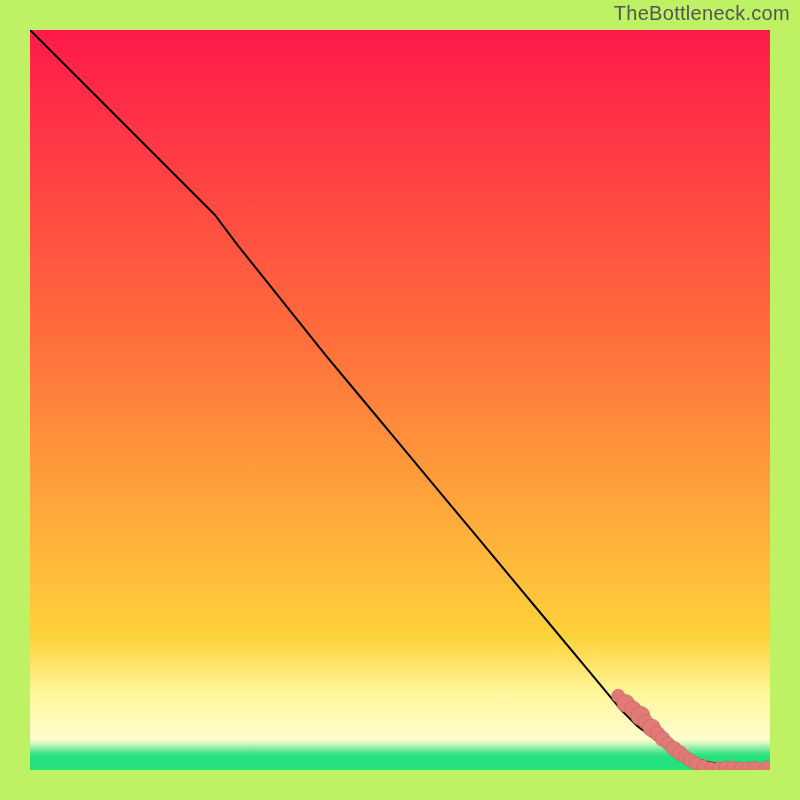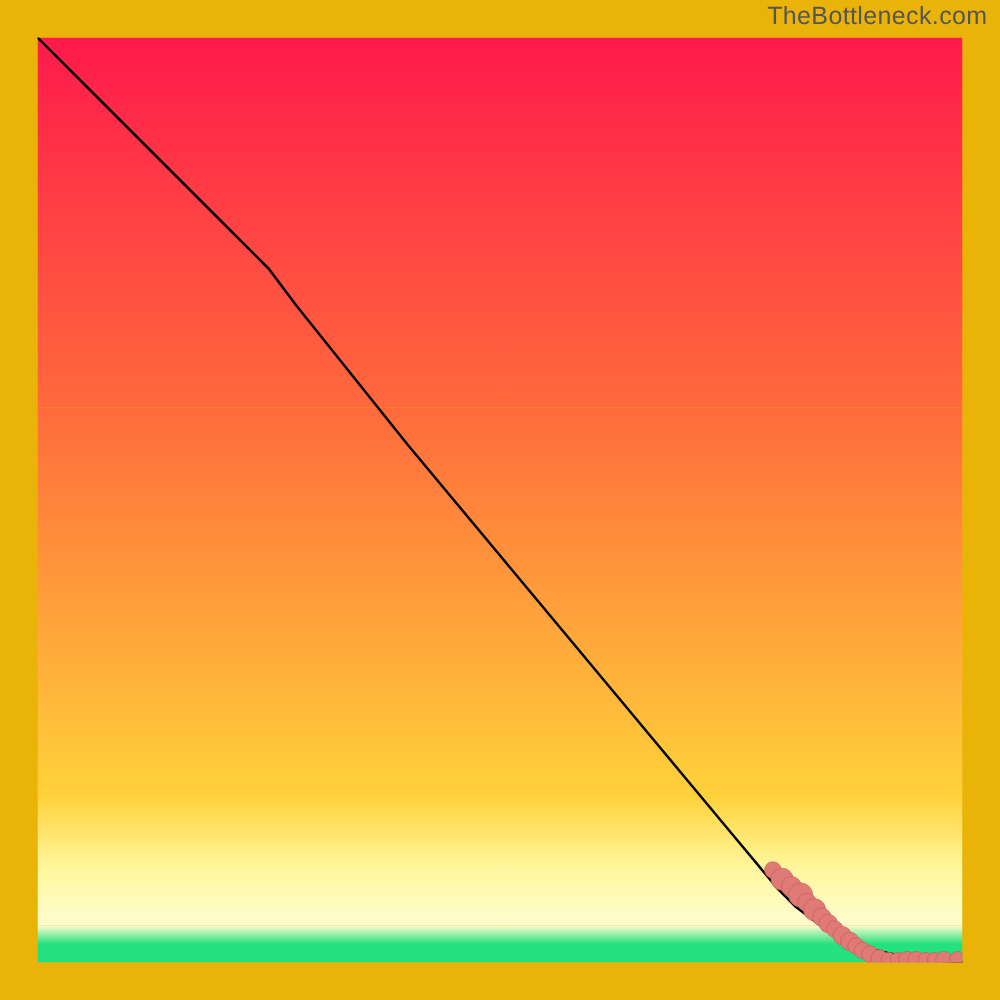--- a/index.html
+++ b/index.html
@@ -8,21 +8,21 @@
     width: 800px;
     height: 800px;
     background: #000;
     font-family: Arial, Helvetica, sans-serif;
     overflow: hidden;
   }
   .frame {
     position: relative;
     width: 800px;
     height: 800px;
-    background: #eab308;
+    background: #bef264;
   }
   .watermark {
     position: absolute;
     top: 2px;
     right: 10px;
     color: #555;
     font-size: 20px;
     font-weight: 500;
     letter-spacing: 0.3px;
   }

